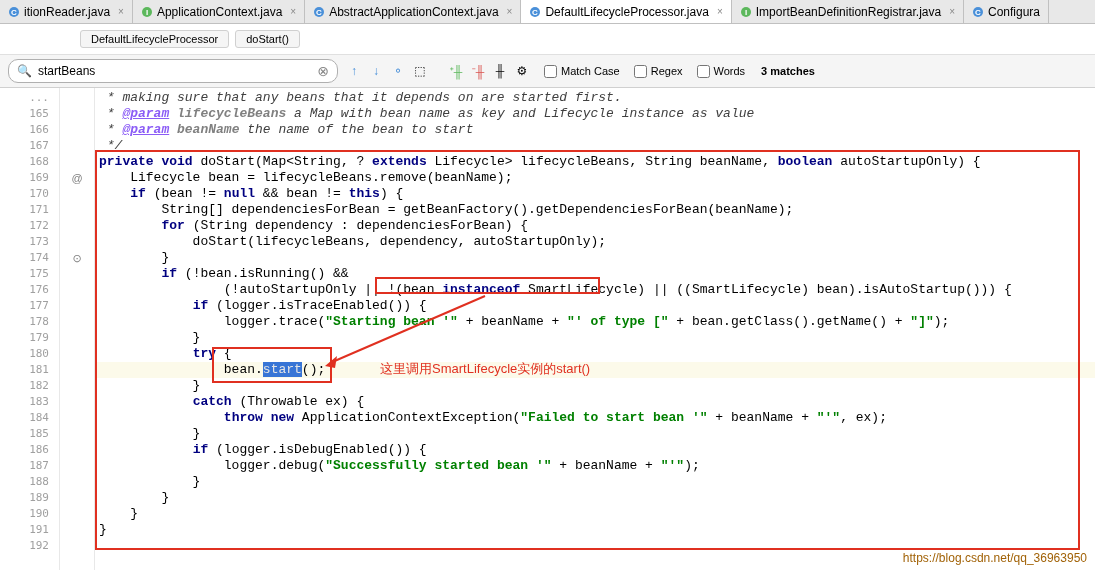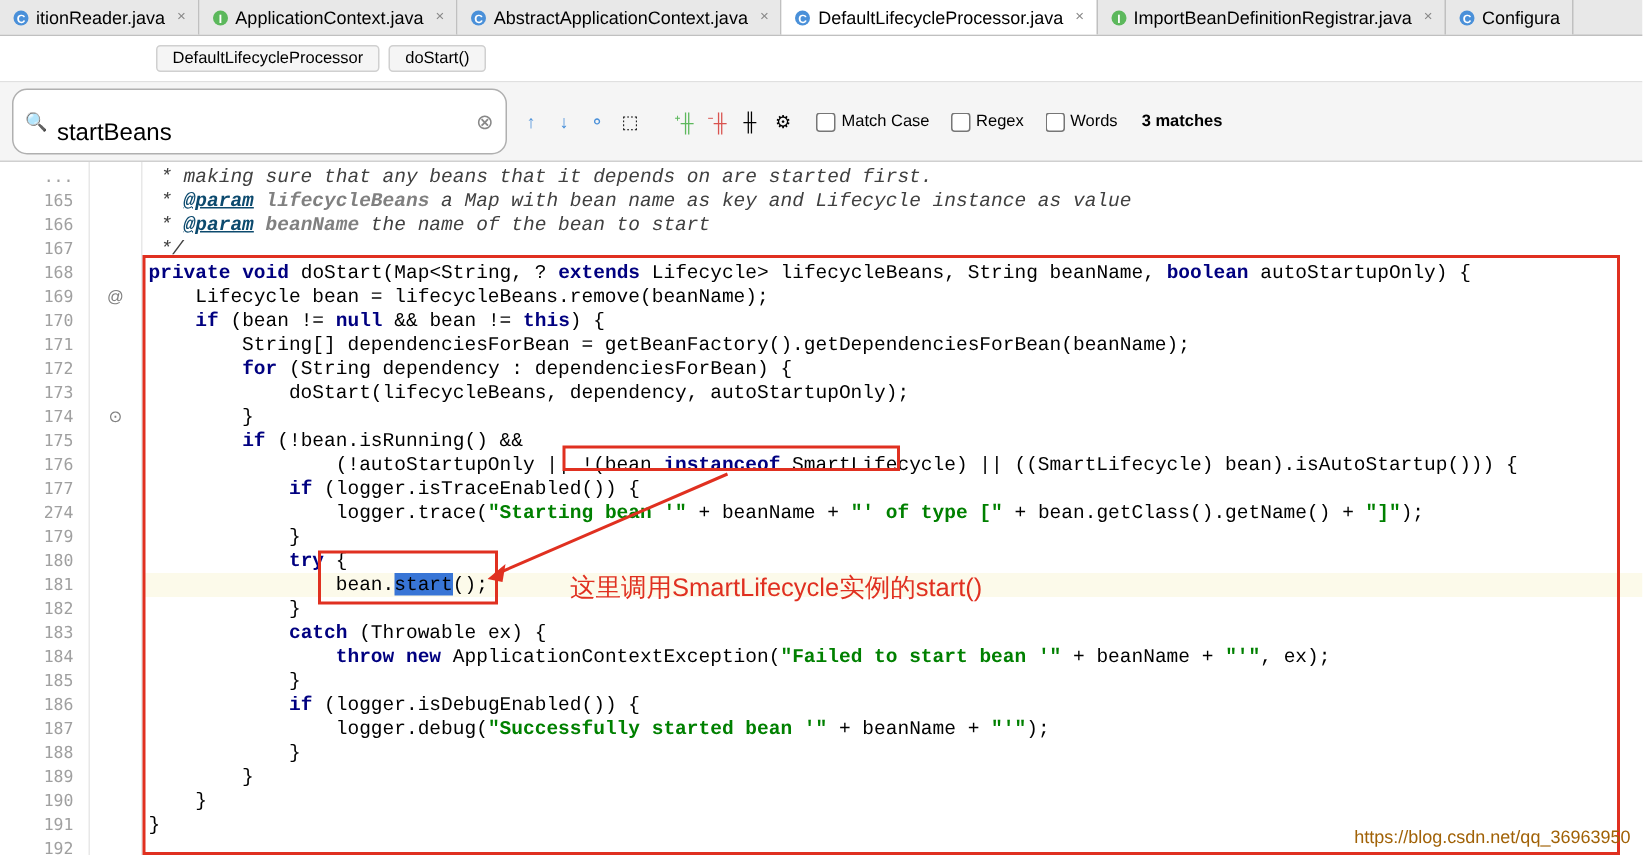--- a/index.html
+++ b/index.html
@@ -4,53 +4,53 @@
   <style>
     * { margin: 0; padding: 0; box-sizing: border-box; }
     body { font-family: "Segoe UI", Arial, sans-serif; font-size: 12px; background: #fff; width: 1095px; height: 570px; overflow: hidden; }
     
     .tabs { display: flex; background: #e8e8e8; border-bottom: 1px solid #c0c0c0; height: 24px; }
     .tab { display: flex; align-items: center; padding: 3px 8px; border-right: 1px solid #c0c0c0; background: #e8e8e8; cursor: pointer; gap: 4px; white-space: nowrap; }
     .tab.active { background: #fff; }
     .tab-icon { width: 12px; height: 12px; }
     .tab-close { font-size: 10px; color: #888; padding-left: 4px; }
     
-    .breadcrumbs { display: flex; gap: 6px; padding: 6px 104px; background: #fff; border-bottom: 1px solid #e0e0e0; }
+    .breadcrumbs { display: flex; gap: 6px; padding: 6px 80px; background: #fff; border-bottom: 1px solid #e0e0e0; }
     .breadcrumb { padding: 2px 10px; border: 1px solid #d0d0d0; border-radius: 3px; background: #f5f5f5; font-size: 11px; }
     
     .search-bar { display: flex; align-items: center; padding: 4px 8px; background: #f5f5f5; border-bottom: 1px solid #d0d0d0; gap: 8px; }
     .search-box { display: flex; align-items: center; border: 1px solid #b0b0b0; border-radius: 10px; background: #fff; padding: 2px 8px; width: 330px; }
     .search-icon { color: #888; font-size: 12px; }
-    .search-input { border: none; outline: none; flex: 1; padding: 2px 6px; font-size: 16px; margin-top: 16px; }
+    .search-input { border: none; outline: none; flex: 1; padding: 2px 6px; font-size: 12px; }
     .search-clear { color: #888; cursor: pointer; font-size: 14px; }
     .toolbar-icons { display: flex; gap: 6px; align-items: center; }
     .toolbar-icon { width: 16px; height: 16px; cursor: pointer; display: flex; align-items: center; justify-content: center; }
     .checkbox-group { display: flex; gap: 4px; margin-left: 6px; }
     .checkbox-label { font-size: 11px; }
     .match-count { font-size: 11px; font-weight: bold; margin-left: 8px; }
     
     .editor-area { display: flex; height: calc(100% - 84px); position: relative; }
     .gutter { width: 60px; background: #fff; border-right: 1px solid #e8e8e8; padding-top: 2px; }
     .gutter-mark { width: 35px; background: #fff; border-right: 1px solid #e8e8e8; padding-top: 2px; }
     .line-num { height: 16px; text-align: right; padding-right: 10px; color: #a0a0a0; font-size: 11px; font-family: Consolas, monospace; line-height: 16px; }
     .mark { height: 16px; text-align: center; color: #808080; font-size: 11px; line-height: 16px; }
     
     .code-pane { flex: 1; font-family: Consolas, "Courier New", monospace; font-size: 13px; padding-top: 2px; position: relative; }
     .code-line { height: 16px; line-height: 16px; white-space: pre; padding-left: 4px; }
     .code-line.hl { background: #fcfaea; }
     
     .kw { color: #000080; font-weight: bold; }
     .cm { color: #404040; font-style: italic; }
-    .cm-tag { color: #0c4a6e; font-style: italic; font-weight: bold; text-decoration: underline; }
+    .cm-tag { color: #8b5cf6; font-style: italic; font-weight: bold; text-decoration: underline; }
     .cm-b { font-weight: bold; font-style: italic; color: #808080; text-align: center; }
     .str { color: #008000; font-weight: bold; }
-    .sel { background: #3875d6; color: #000000; }
+    .sel { background: #3875d6; color: #e5e5e5; }
     
     .red-box { border: 2px solid #e03020; position: absolute; pointer-events: none; }
-    .annotation-text { position: absolute; color: #e03020; font-size: 17px; font-family: "Microsoft YaHei", sans-serif; }
+    .annotation-text { position: absolute; color: #e03020; font-size: 13px; font-family: "Microsoft YaHei", sans-serif; }
     .arrow-line { position: absolute; }
     
     .watermark { position: absolute; bottom: 5px; right: 8px; color: #a16207; font-size: 12px; }
   </style>
 </head>
 <body>
 
 <div class="tabs">
   <div class="tab">
       <svg class="tab-icon" viewBox="0 0 12 12">
@@ -147,21 +147,21 @@
       <div class="line-num">168</div>
       <div class="line-num">169</div>
       <div class="line-num">170</div>
       <div class="line-num">171</div>
       <div class="line-num">172</div>
       <div class="line-num">173</div>
       <div class="line-num">174</div>
       <div class="line-num">175</div>
       <div class="line-num">176</div>
       <div class="line-num">177</div>
-      <div class="line-num">274</div>
+      <div class="line-num">178</div>
       <div class="line-num">179</div>
       <div class="line-num">180</div>
       <div class="line-num">181</div>
       <div class="line-num">182</div>
       <div class="line-num">183</div>
       <div class="line-num">184</div>
       <div class="line-num">185</div>
       <div class="line-num">186</div>
       <div class="line-num">187</div>
       <div class="line-num">188</div>

